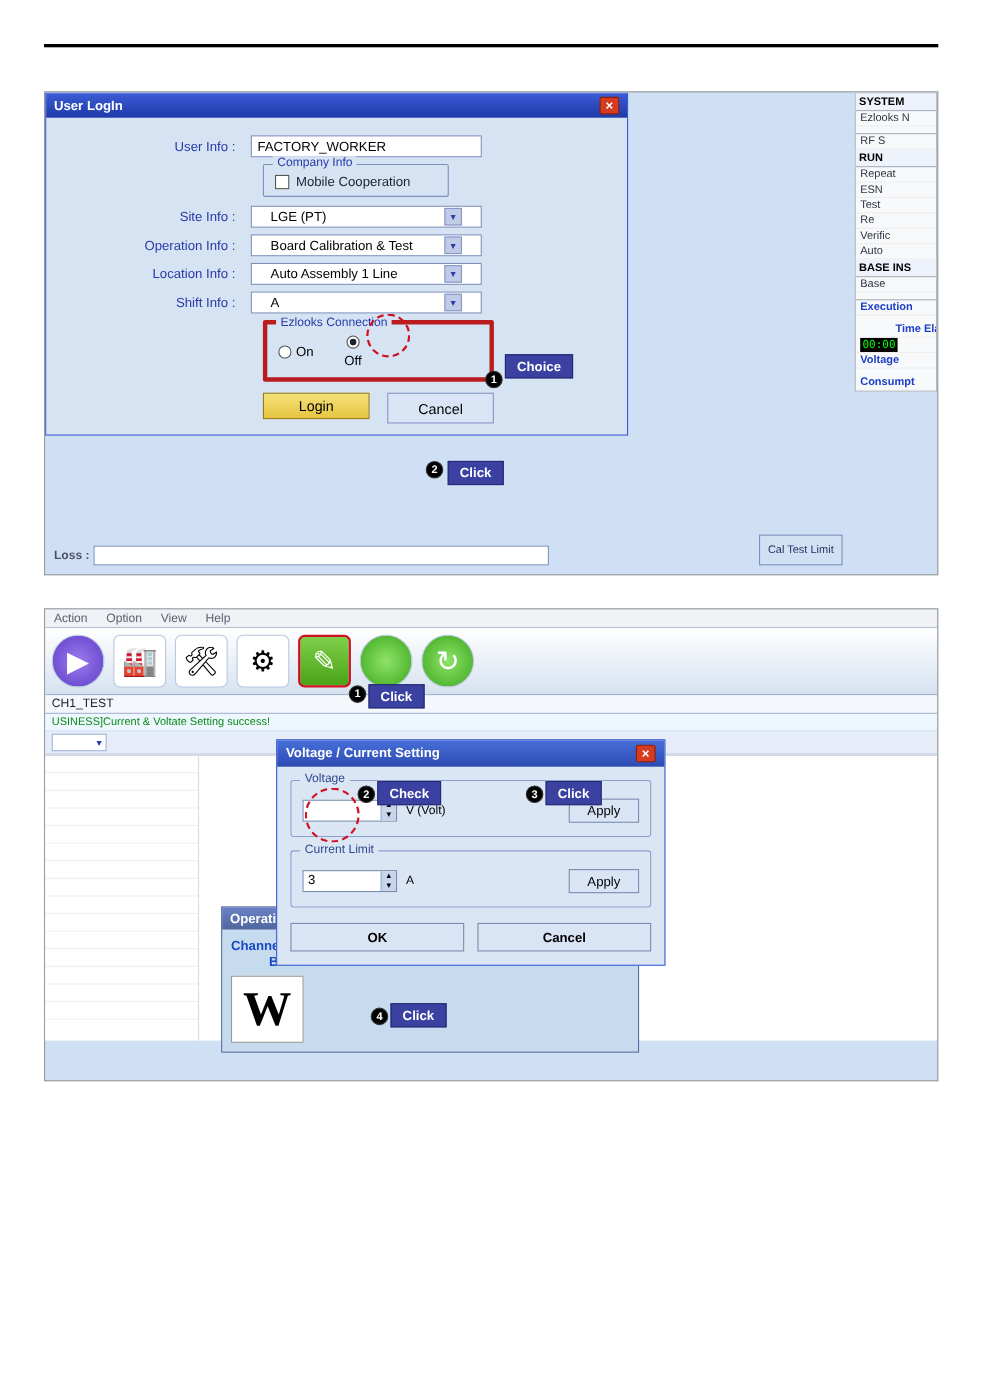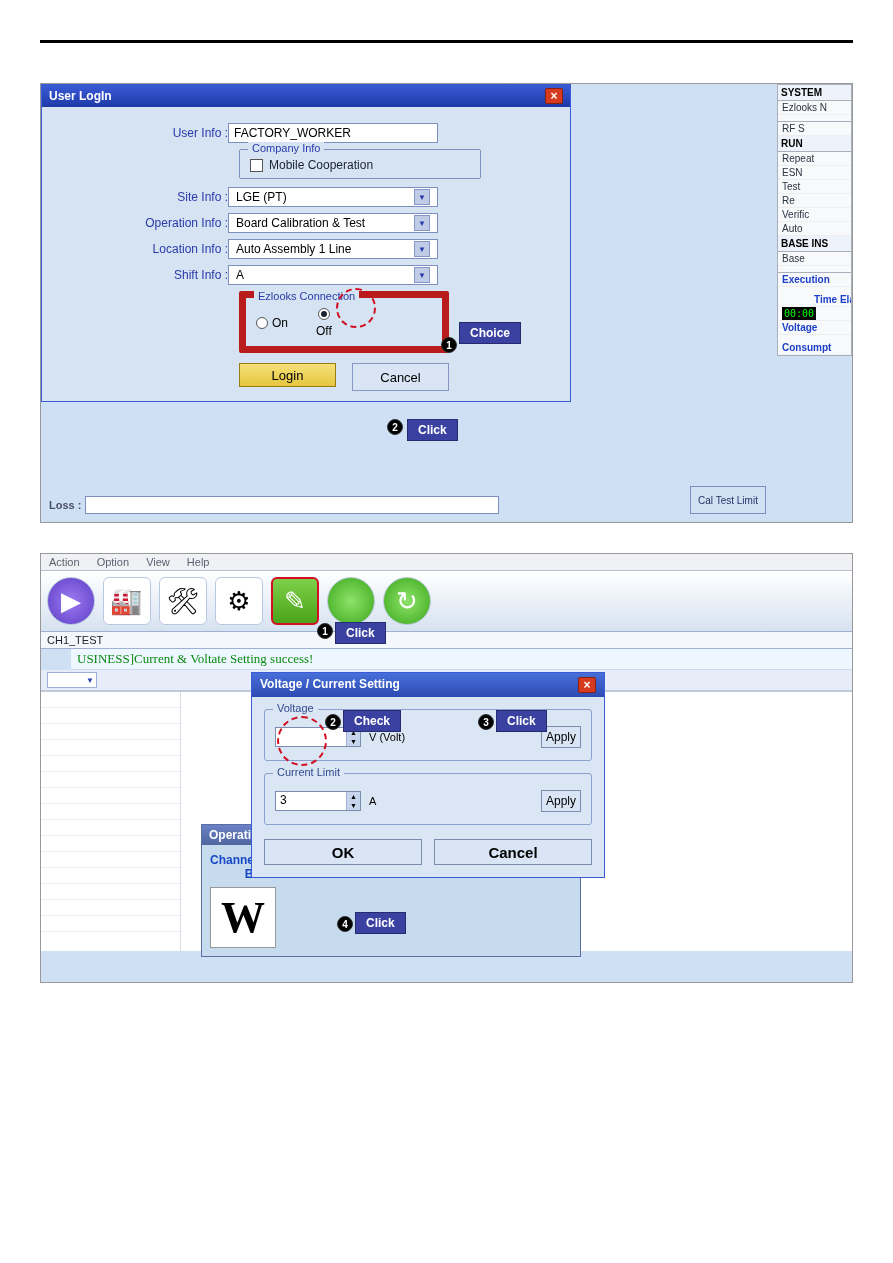--- a/index.html
+++ b/index.html
@@ -8,29 +8,29 @@
   .hr { border-top: 3px solid #000; margin-bottom: 40px; }
   .screenshot { border: 1px solid #999; margin-bottom: 30px; background: #cfe0f5; position: relative; overflow: hidden; }
 
   
   .ss1 { height: 440px; }
   .titlebar { background: linear-gradient(#3b5bd6,#1e3aa8); color: #fff; font-weight: bold; padding: 3px 7px; display: flex; justify-content: space-between; align-items: center; font-size: 12px; }
   .closebtn { width: 18px; height: 16px; background: #d63a1f; color:#fff; display:flex; align-items:center; justify-content:center; font-weight:bold; border:1px solid #8a210c; border-radius:2px; cursor:pointer; }
   .loginwin { position:absolute; left:0; top:0; width:530px; border:1px solid #3b5bd6; background:#d5e3f3; }
   .loginbody { padding: 16px 10px 10px 10px; }
   .formrow { display:flex; align-items:center; margin-bottom:6px; }
-  .formrow .lbl { width:176px; text-align:right; color:#2a3aa8; font-size:12px; padding-right:0; }
+  .formrow .lbl { width:176px; text-align:right; color:#2a3aa8; font-size:12px; padding-right:14px; }
   .tin { background:#fff; border:1px solid #7d8fbd; height:20px; padding:2px 5px; font-size:12px; width:210px; }
-  .ddl { background:#fff; border:1px solid #7d8fbd; height:20px; padding:1px 7px; font-size:12px; width:210px; display:flex; align-items:center; justify-content:space-between; }
+  .ddl { background:#fff; border:1px solid #7d8fbd; height:20px; padding:1px 17px; font-size:12px; width:210px; display:flex; align-items:center; justify-content:space-between; }
   .ddbtn { width:16px; height:16px; background:#bfcbe7; border:1px solid #8697c7; display:flex; align-items:center; justify-content:center; font-size:8px; color:#2a3aa8;}
-  .grp { border:1px solid #7d8fbd; border-radius:2px; padding:8px 16px 6px 10px; margin-left:187px; width:242px; position:relative; margin-bottom:8px; }
+  .grp { border:1px solid #7d8fbd; border-radius:2px; padding:8px 16px 6px 10px; margin-left:187px; width:169px; position:relative; margin-bottom:8px; }
   .grp .legend { position:absolute; top:-8px; left:8px; background:#d5e3f3; padding:0 4px; color:#2a3aa8; font-size:11px; }
   .chkrow { display:flex; align-items:center; gap:6px; font-size:12px; color:#1a2230; }
   .chkbox { width:13px; height:13px; border:1px solid #555; background:#fff; display:inline-block; }
-  .radgrp { border:7px solid #b91c1c; border-radius:2px; padding:10px 10px 8px 10px; margin-left:187px; width:210px; position:relative; display:flex; gap:28px; align-items:center; }
+  .radgrp { border:4px solid #b91c1c; border-radius:2px; padding:10px 10px 8px 10px; margin-left:187px; width:210px; position:relative; display:flex; gap:28px; align-items:center; }
   .radgrp .legend { position:absolute; top:-8px; left:8px; background:#d5e3f3; padding:0 4px; color:#2a3aa8; font-size:11px; }
   .rad { width:12px; height:12px; border-radius:50%; border:1px solid #555; background:#fff; display:inline-block; position:relative; }
   .rad.sel::after { content:""; position:absolute; width:6px; height:6px; background:#1a2230; border-radius:50%; left:2px; top:2px; }
   .radlbl { display:flex; align-items:center; gap:4px; font-size:12px; }
   .offcircle { position:absolute; width:40px; height:40px; border:2px dashed #d01020; border-radius:50%; pointer-events:none; }
   .btnrow { margin-left:187px; width:210px; display:flex; gap:16px; margin-top:10px; }
   .btn-login { flex:1; height:24px; background:linear-gradient(#f5e07a,#e6c640); border:1px solid #9a7d12; font-size:13px; }
   .btn-cancel { flex:1; height:28px; background:#d9e4f4; border:1px solid #8697c7; font-size:13px; }
   .sidepanel { position:absolute; right:0; top:0; width:75px; background:#f7f9fb; border:1px solid #aab0bb; font-size:10px; }
   .sidepanel .hdr { font-weight:bold; background:#eef2fa; border-bottom:1px solid #aab0bb; padding:2px 3px; }
@@ -49,42 +49,42 @@
 
   
   .ss2 { height: 430px; }
   .menubar { background:#f0f1f5; color:#5a6170; padding:2px 8px; font-size:11px; border-bottom:1px solid #b8c0d0; }
   .menubar span { margin-right:14px; }
   .toolbar { background:linear-gradient(#ffffff,#d6e2f0); padding:6px; display:flex; gap:8px; border-bottom:1px solid #a0b0d0; }
   .tbtn { width:48px; height:48px; background:#fff; border:1px solid #b8c8e0; border-radius:6px; display:flex; align-items:center; justify-content:center; font-size:26px; }
   .tbtn.green { background:linear-gradient(#7ed04a,#4aa318); color:#fff; border:2px solid #d01020; }
   .tbtn.circle { border-radius:50%; }
   .tabstrip { background:#f4f7fb; border-bottom:1px solid #a0b0d0; padding:2px 6px; font-size:11px; color:#223; }
-  .greenmsg { color:#0a8a12; font-family:Liberation Serif, serif; font-size:13px; padding:2px 6px; background:#eef6ff; border-bottom:1px solid #cdd9ee;margin-left:30px; }
+  .greenmsg { color:#0a8a12; font-family:Liberation Sans, sans-serif; font-size:10px; padding:2px 6px; background:#eef6ff; border-bottom:1px solid #cdd9ee; }
   .gridarea { height:260px; background:#fff; border-top:1px solid #c0cadd; position:relative; }
   .gridarea .col0 { position:absolute; left:0; top:0; width:140px; height:100%; border-right:1px solid #d7dce5; }
   .gridarea .rowline { border-bottom:1px solid #eceff6; height:16px; }
   .opwin { position:absolute; left:160px; top:270px; width:380px; background:#c7dbee; border:1px solid #5a6ea5; }
   .opwin .ttl { background:linear-gradient(#6a82c6,#50669e); color:#fff; font-weight:bold; padding:3px 7px; font-size:12px; }
   .opwin .bdy { padding:8px; }
   .opwin .lnk { color:#1848c6; font-weight:bold; font-size:12px; }
   .bigW { font-family:Georgia,serif; font-size:44px; font-weight:bold; color:#000; padding:4px 10px; background:#fff; border:1px solid #999; display:inline-block; margin-top:6px; }
 
   
   .vcdlg { position:absolute; left:210px; top:118px; width:354px; border:1px solid #3b5bd6; background:#dbe6f5; z-index:5; }
   .vcdlg .ttl { background:linear-gradient(#486fd8,#2c4bb3); color:#fff; font-weight:bold; padding:4px 8px; font-size:12px; display:flex; justify-content:space-between; }
   .fset { border:1px solid #8ba0cf; border-radius:3px; margin:12px 12px 4px 12px; padding:16px 10px 12px 10px; position:relative; display:flex; align-items:center; gap:8px; }
   .fset .leg { position:absolute; top:-8px; left:8px; background:#dbe6f5; padding:0 4px; color:#304a8e; font-size:11px; }
   .spin { display:inline-flex; border:1px solid #7b8daf; background:#fff; }
   .spin .val { width:70px; height:18px; padding:1px 4px; font-size:12px; }
   .spin .ar { width:14px; display:flex; flex-direction:column; }
   .spin .arb { flex:1; background:#c6d4ec; border-left:1px solid #9cb0d8; font-size:7px; display:flex; align-items:center; justify-content:center; }
-  .apply { height:22px; padding:0 4px; background:#d9e4f4; border:1px solid #7b8daf; font-size:12px; }
+  .apply { height:22px; padding:0 16px; background:#d9e4f4; border:1px solid #7b8daf; font-size:12px; }
   .okrow { display:flex; gap:12px; padding:10px 12px 12px 12px; }
-  .okrow button { flex:1; height:26px; background:#d9e4f4; border:1px solid #7b8daf; font-size:15px; font-weight:bold; }
+  .okrow button { flex:1; height:26px; background:#d9e4f4; border:1px solid #7b8daf; font-size:12px; font-weight:bold; }
   .voltcircle { position:absolute; width:50px; height:50px; border:2px dashed #d01020; border-radius:50%; left:12px; top:6px; pointer-events:none; }
 </style>
 </head>
 <body>
 
 <div class="page">
   <div class="hr"></div>
 
   <div class="screenshot ss1">
 

